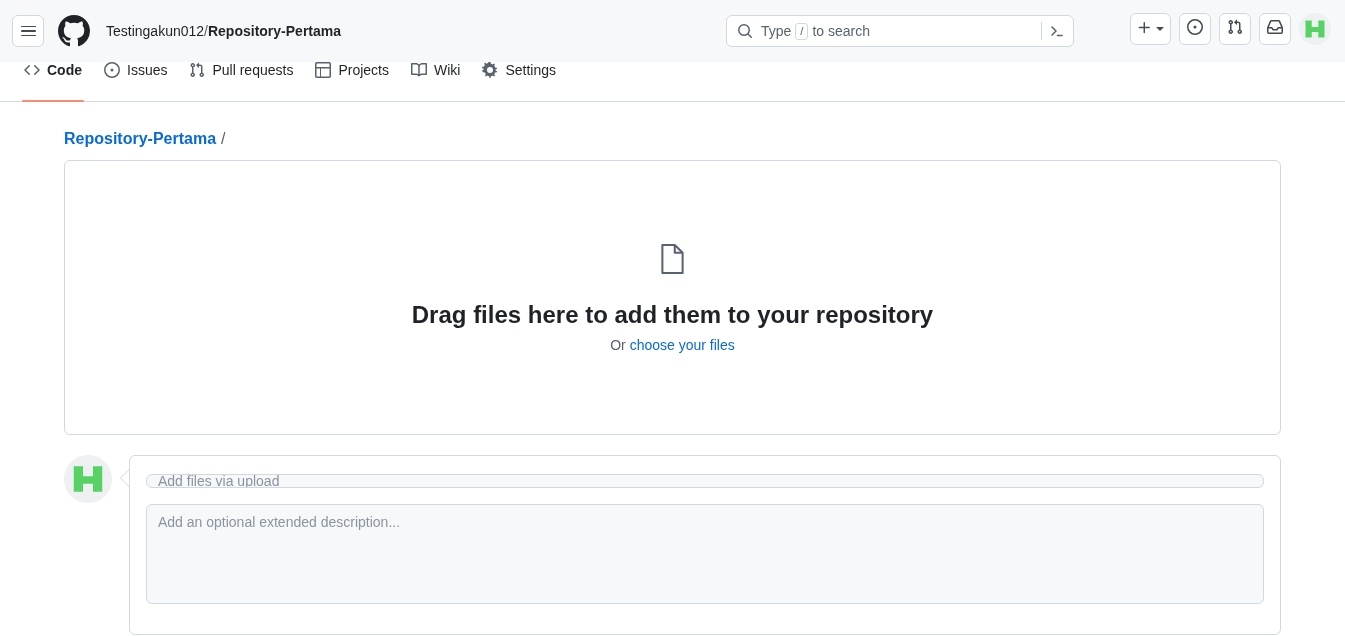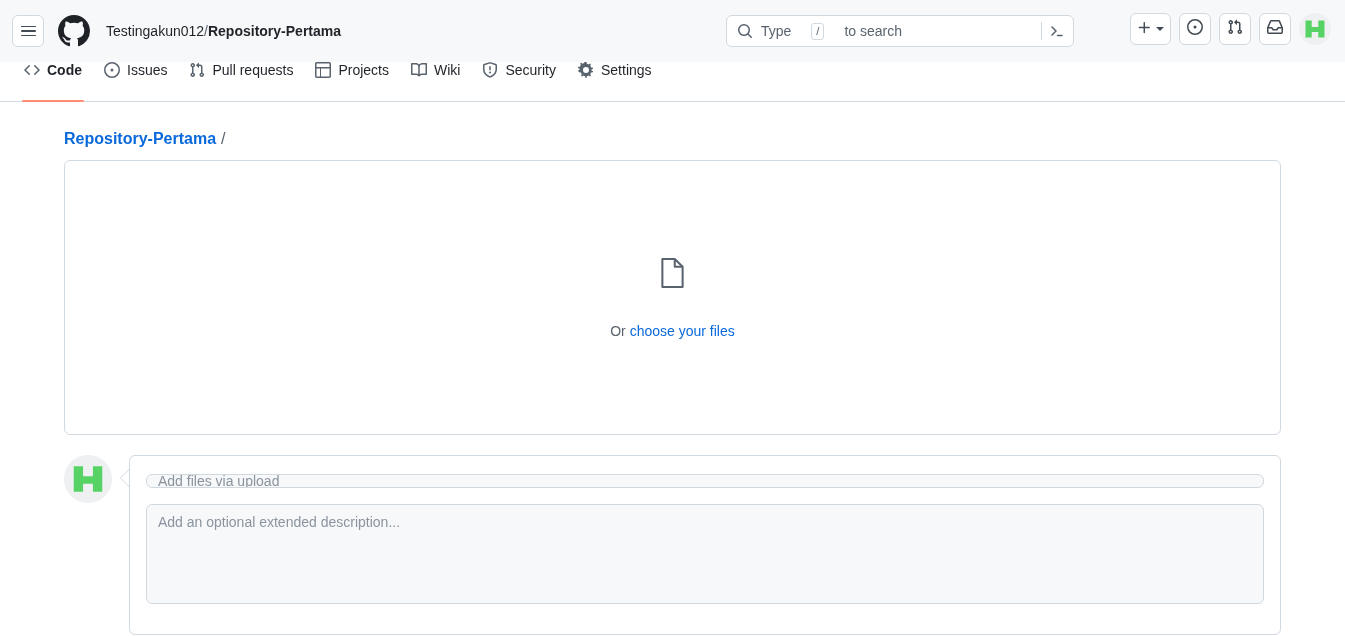--- a/index.html
+++ b/index.html
@@ -57,21 +57,21 @@
     background: #ffffff;
     display: flex; align-items: center;
     padding: 0 8px 0 10px;
     cursor: text;
   }
   .search-icon { flex: 0 0 auto; display: flex; color: #59636e; }
   .search-ph {
     margin-left: 8px;
     font-size: 14px;
     color: #59636e;
-    display: flex; align-items: center; gap: 20px;
+    display: flex; align-items: center; gap: 4px;
     flex: 1 1 auto;
   }
   .slash-key {
     border: 1px solid #d1d9e0;
     border-radius: 3px;
     font-size: 11px;
     line-height: 1;
     padding: 2px 4px;
     color: #59636e;
   }
@@ -387,34 +387,20 @@
         <path d="M0 1.75A.75.75 0 0 1 .75 1h4.253c1.227 0 2.317.59 3 1.501A3.743 3.743 0 0 1
         11.006 1h4.245a.75.75 0 0 1 .75.75v10.5a.75.75 0 0 1-.75.75h-4.507a2.25 2.25 0 0 0-1.591.659l-.622.621a.75.75
         0 0 1-1.06 0l-.622-.621A2.25 2.25 0 0 0 5.258 13H.75a.75.75 0 0 1-.75-.75Zm7.251
         10.324.004-5.073-.002-2.253A2.25 2.25 0 0 0 5.003 2.5H1.5v9h3.757a3.75 3.75 0 0 1 1.994.574ZM8.755
         4.75l-.004 7.322a3.752 3.752 0 0 1 1.992-.572H14.5v-9h-3.495a2.25 2.25 0 0 0-2.25 2.25Z"></path>
       </svg>
     </span>
     <span>Wiki</span>
   </a>
 
-  <a class="tab" href="#">
-    <span class="tab-ico">
-      <svg width="16" height="16" viewBox="0 0 16 16" fill="currentColor" aria-hidden="true">
-        <path d="M7.467.133a1.748 1.748 0 0 1 1.066 0l5.25 1.68A1.75 1.75 0 0 1 15 3.48V7c0 1.566-.32
-        3.182-1.303 4.682-.983 1.498-2.585 2.813-5.032 3.855a1.7 1.7 0 0 1-1.33 0c-2.447-1.042-4.049-2.357-5.032-3.855C1.32
-        10.182 1 8.566 1 7V3.48a1.75 1.75 0 0 1 1.217-1.667Zm.61 1.429a.25.25 0 0 0-.153
-        0l-5.25 1.68a.25.25 0 0 0-.174.238V7c0 1.358.275 2.666 1.057 3.86.784 1.194 2.121 2.34 4.366
-        3.297a.2.2 0 0 0 .154 0c2.245-.956 3.582-2.104 4.366-3.298C13.225 9.666 13.5 8.36 13.5
-        7V3.48a.251.251 0 0 0-.174-.237l-5.25-1.68ZM8.75 4.75v3a.75.75 0 0 1-1.5 0v-3a.75.75 0 0 1
-        1.5 0ZM9 10.5a1 1 0 1 1-2 0 1 1 0 0 1 2 0Z"></path>
-      </svg>
-    </span>
-    <span>Security</span>
-  </a>
 
 
   <a class="tab" href="#">
     <span class="tab-ico">
       <svg width="16" height="16" viewBox="0 0 16 16" fill="currentColor" aria-hidden="true">
         <path d="M8 0c.19 0 .38.006.567.017l.299 1.734a6.5 6.5 0 0 1 1.734.718l1.43-1.018c.317.223.62.47.9.74l-.693
         1.606a6.5 6.5 0 0 1 .94 1.627l1.744.21c.08.35.133.71.156 1.077l-1.585.78a6.5 6.5 0 0 1 0
         1.018l1.585.78a7.9 7.9 0 0 1-.156 1.077l-1.744.21a6.5 6.5 0 0 1-.94 1.627l.693 1.606c-.28.27-.583.517-.9.74l-1.43-1.018a6.5
         6.5 0 0 1-1.734.718l-.3 1.734a8.1 8.1 0 0 1-1.133 0l-.3-1.734a6.5 6.5 0 0
         1-1.733-.718l-1.43 1.018a8 8 0 0 1-.9-.74l.692-1.606a6.5 6.5 0 0 1-.94-1.627l-1.744-.21A7.9
@@ -434,20 +420,21 @@
     <span class="slash">/</span>
   </div>
 
   <div class="dropzone">
     <span class="dz-icon">
       <svg width="27" height="32" viewBox="0 0 24 28" fill="none" stroke="currentColor" stroke-width="1.8" stroke-linejoin="round" aria-hidden="true">
         <path d="M3 1.5h11l7 7v18H3z"></path>
         <path d="M14 1.5v7h7"></path>
       </svg>
     </span>
+    <div class="dz-title">Drag files here to add them to your repository</div>
     <div class="dz-sub">
       <span>Or</span>
       <a href="#">choose your files</a>
     </div>
   </div>
 
   <div class="commit-area">
     <div class="commit-avatar-col">
       <div class="avatar big">
         <svg width="48" height="48" viewBox="0 0 32 32" aria-hidden="true">

